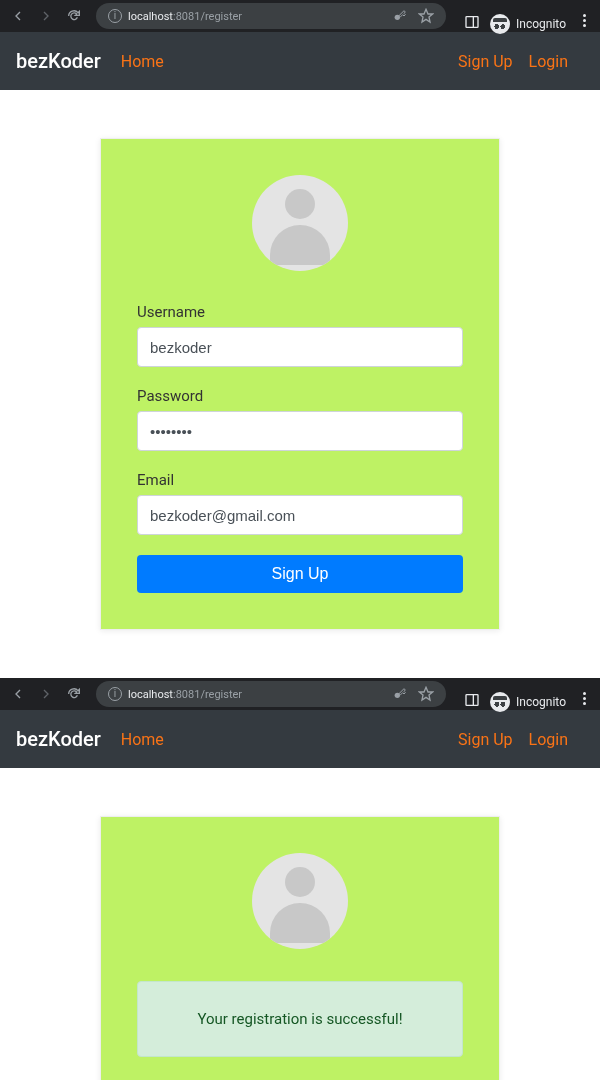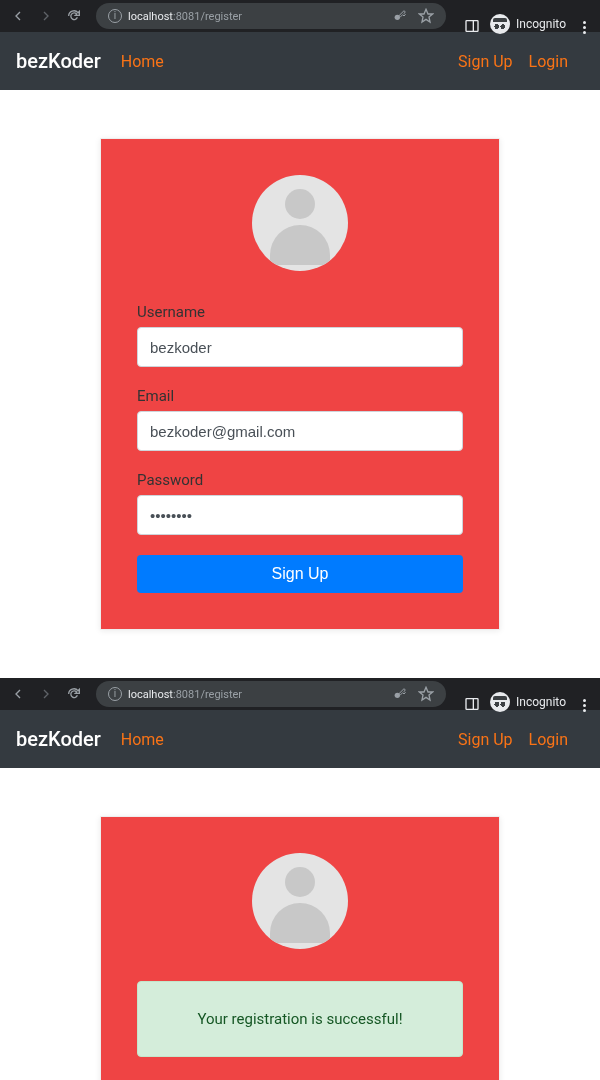--- a/index.html
+++ b/index.html
@@ -52,21 +52,21 @@
   .url-text {
     color: #e8eaed;
     font-size: 11px;
     flex: 1;
     white-space: nowrap;
     overflow: hidden;
   }
   .url-text .port { color: #9aa0a6; }
   .url-icons { display: flex; gap: 10px; align-items: center; }
   .url-icons > * { color: #9aa0a6; width: 16px; height: 16px; display:flex; align-items:center; justify-content:center; }
-  .chrome-right { display: flex; gap: 10px; align-items: flex-end; margin-left: 6px; margin-top: 16px;}
+  .chrome-right { display: flex; gap: 10px; align-items: flex-start; margin-left: 6px; margin-top: 16px;}
   .panel-icon { width: 16px; height: 16px; color: #e8eaed; }
   .incognito-badge {
     display: flex; align-items: center; gap: 6px;
     color: #e8eaed; font-size: 12px;
   }
   .incog-icon {
     width: 20px; height: 20px; background: #e8eaed; border-radius: 50%;
     display: flex; align-items: center; justify-content: center;
     position: relative;
   }
@@ -101,21 +101,21 @@
   .nav-link { color: #f97316; font-size: 16px; margin-right: 16px; cursor:pointer; }
   .nav-spacer { flex: 1; }
 
   .page-area {
     display: flex;
     justify-content: center;
     padding: 48px 0;
   }
   .card {
     width: 400px;
-    background: #ef4444;
+    background: #bef264;
     border: 1px solid #eee;
     padding: 36px 36px;
     box-shadow: 0 1px 6px rgba(0,0,0,0.08);
   }
   .avatar {
     width: 96px; height: 96px;
     background: #e4e4e4;
     border-radius: 50%;
     margin: 0 auto 32px;
     display: flex;
@@ -234,26 +234,26 @@
   <div class="card">
     <div class="avatar">
       <div class="head"></div>
         <div class="body"></div>
     </div>
     <div class="form-group">
       <label class="form-label">Username</label>
       <input class="form-input" type="text" value="bezkoder" style="">
     </div>
     <div class="form-group">
+      <label class="form-label">Password</label>
+      <input class="form-input" type="text" value="••••••••" style="">
+    </div>
+    <div class="form-group">
       <label class="form-label">Email</label>
       <input class="form-input" type="text" value="bezkoder@gmail.com" style="">
-    </div>
-    <div class="form-group">
-      <label class="form-label">Password</label>
-      <input class="form-input" type="text" value="••••••••" style="">
     </div>
     <button class="btn-primary">Sign Up</button>
   </div>
 </div>
 
 <div class="browser-bar">
   <div class="nav-btn">
     <svg viewBox="0 0 24 24" fill="none" stroke="currentColor" stroke-width="2">
         <path d="M15 18l-6-6 6-6"></path>
       </svg>

